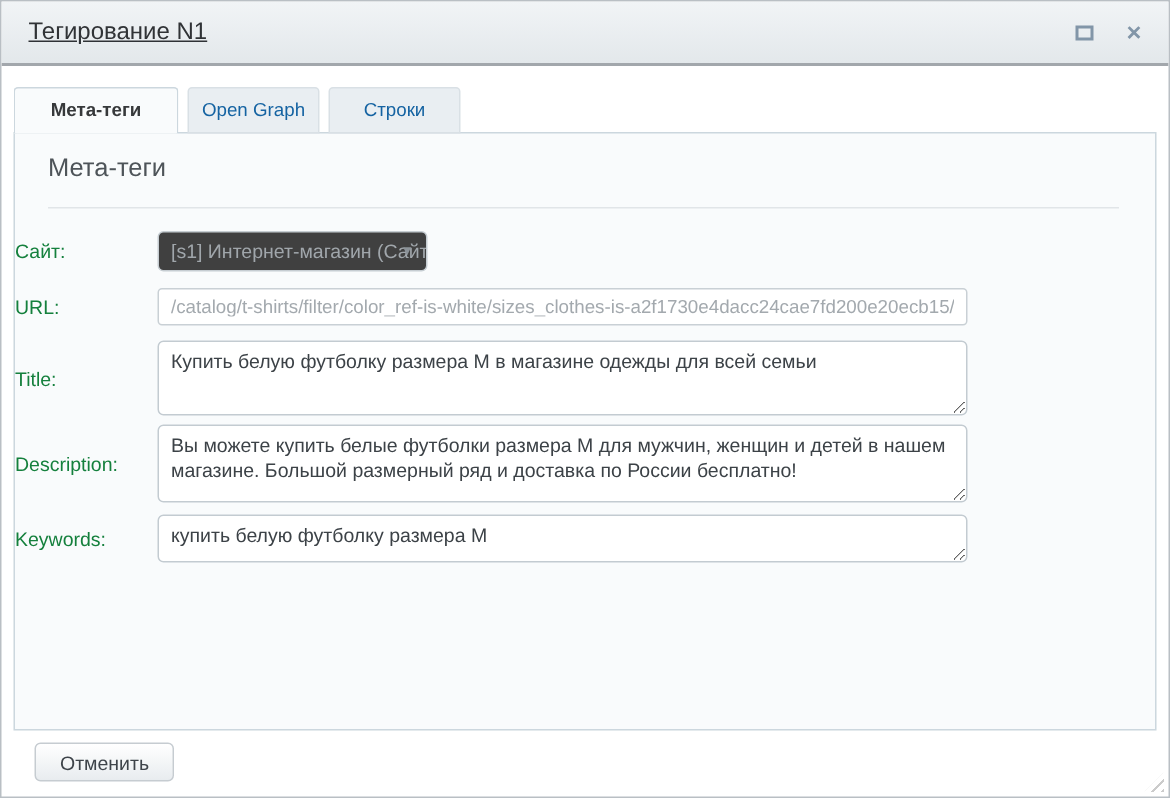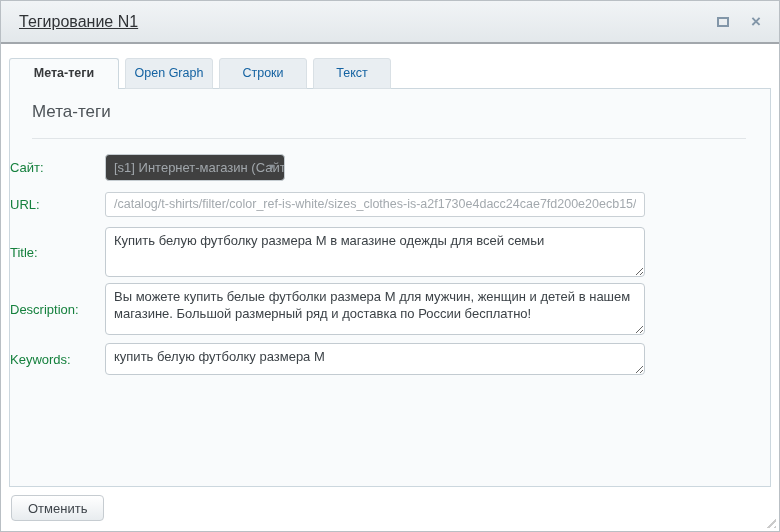--- a/index.html
+++ b/index.html
@@ -98,21 +98,21 @@
   .btn { height: 26px; border-radius: 4px; font-size: 13px; cursor: pointer; padding: 0 16px;
          font-family: "Liberation Sans", sans-serif; }
   .btn-save {
     background: linear-gradient(#95c525, #77a30b);
     border: 1px solid #618e00; color: #ffffff; font-weight: bold;
     box-shadow: inset 0 -2px 0 rgba(0,0,0,0.22);
     text-shadow: 0 1px 1px rgba(0,0,0,0.2);
   }
   .btn-cancel {
     background: linear-gradient(#ffffff, #e8ecef);
-    border: 1px solid #c6ccd1; color: #3e444a;
+    border: 1px solid #c6ccd1; color: #3e444a; margin-left: 12px;
   }
 
   
   .resize-grip {
     position: absolute; right: 3px; bottom: 3px; width: 13px; height: 13px;
     background: repeating-linear-gradient(135deg, transparent 0 3px, #cbcbcb 3px 4.5px);
     clip-path: polygon(100% 0, 100% 100%, 0 100%);
     cursor: nwse-resize;
   }
 </style>
@@ -126,21 +126,20 @@
     <span class="win-controls">
       <span class="btn-maximize"></span>
       <span class="btn-close">×</span>
     </span>
   </div>
 
   <div class="tabs">
     <div class="tab tab-metatags active">Мета-теги</div>
     <div class="tab tab-opengraph">Open Graph</div>
     <div class="tab tab-strings">Строки</div>
-    <div class="tab tab-text">Текст</div>
   </div>
 
   <div class="panel">
     <div class="section-heading">Мета-теги</div>
     <hr class="section-divider">
 
     <div class="form-row row-site">
       <label class="field-label">Сайт:</label>
       <div class="fake-select">
         <span>[s1] Интернет-магазин (Сайт</span>

